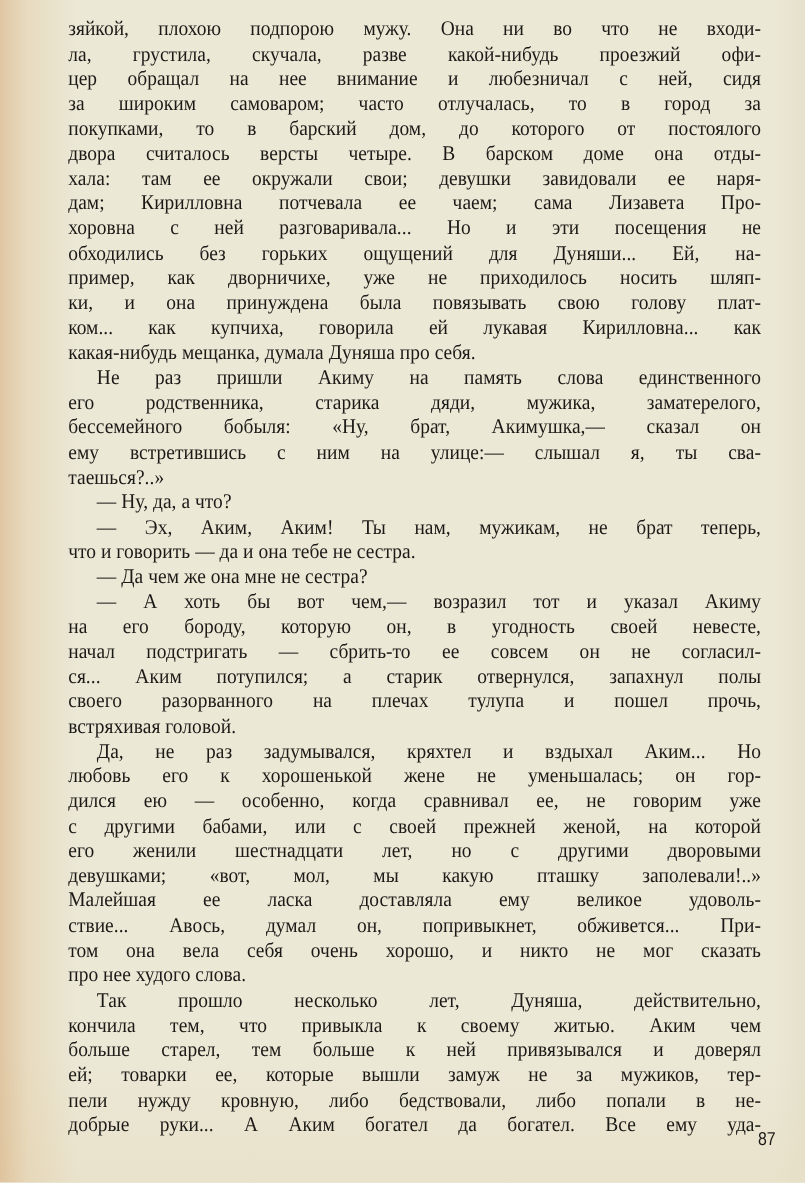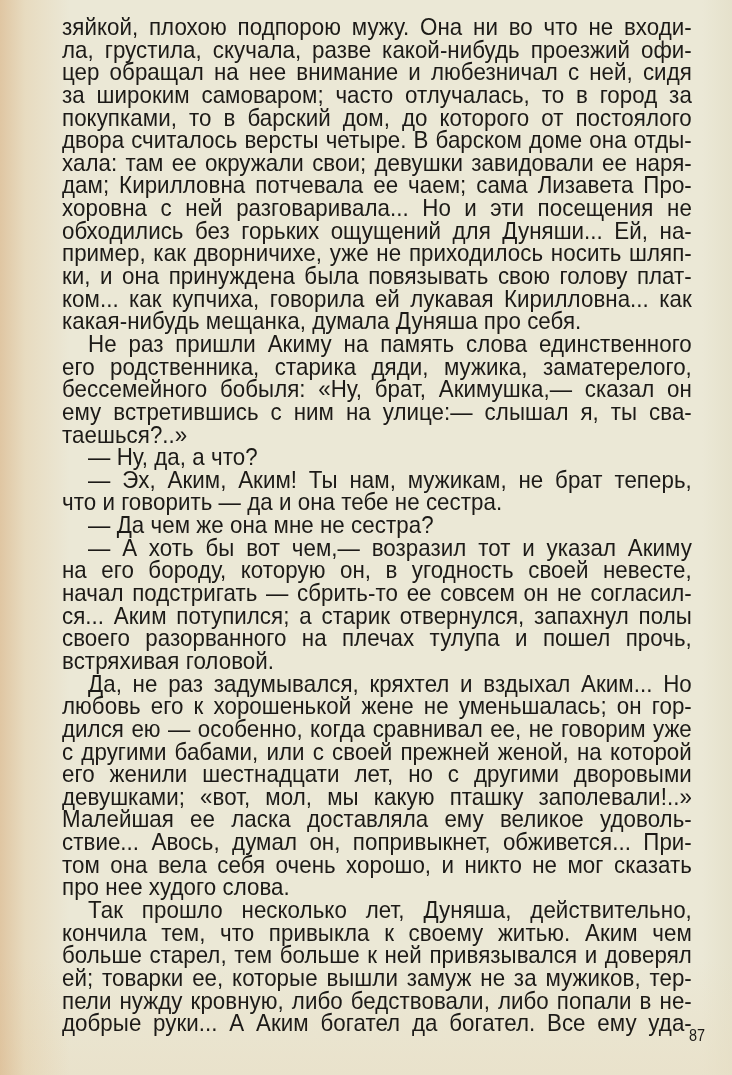--- a/index.html
+++ b/index.html
@@ -22,22 +22,22 @@
         linear-gradient(to right, rgba(214,170,120,0.55) 0px, rgba(225,195,150,0.35) 25px, rgba(235,230,210,0) 70px),
         linear-gradient(to bottom, rgba(235,232,214,0) 0px, rgba(235,232,214,0) 960px, rgba(232,222,196,0.6) 1075px),
         linear-gradient(to left, rgba(225,220,196,0.6) 0px, rgba(235,232,214,0) 30px),
         #ebe8d6;
     }
     .text-block {
       position: absolute;
       left: 62px;
       top: 16px;
       width: 630px;
-      font-family: Liberation Sans, sans-serif;
-      font-size: 24px;
+      font-family: Liberation Serif, serif;
+      font-size: 19px;
       line-height: 22.65px;
       color: #1c1a17;
       letter-spacing: 0.05px;
     }
     .line {
       display: block;
       white-space: nowrap;
       text-align: justify;
       text-align-last: justify;
       height: 22.65px;

